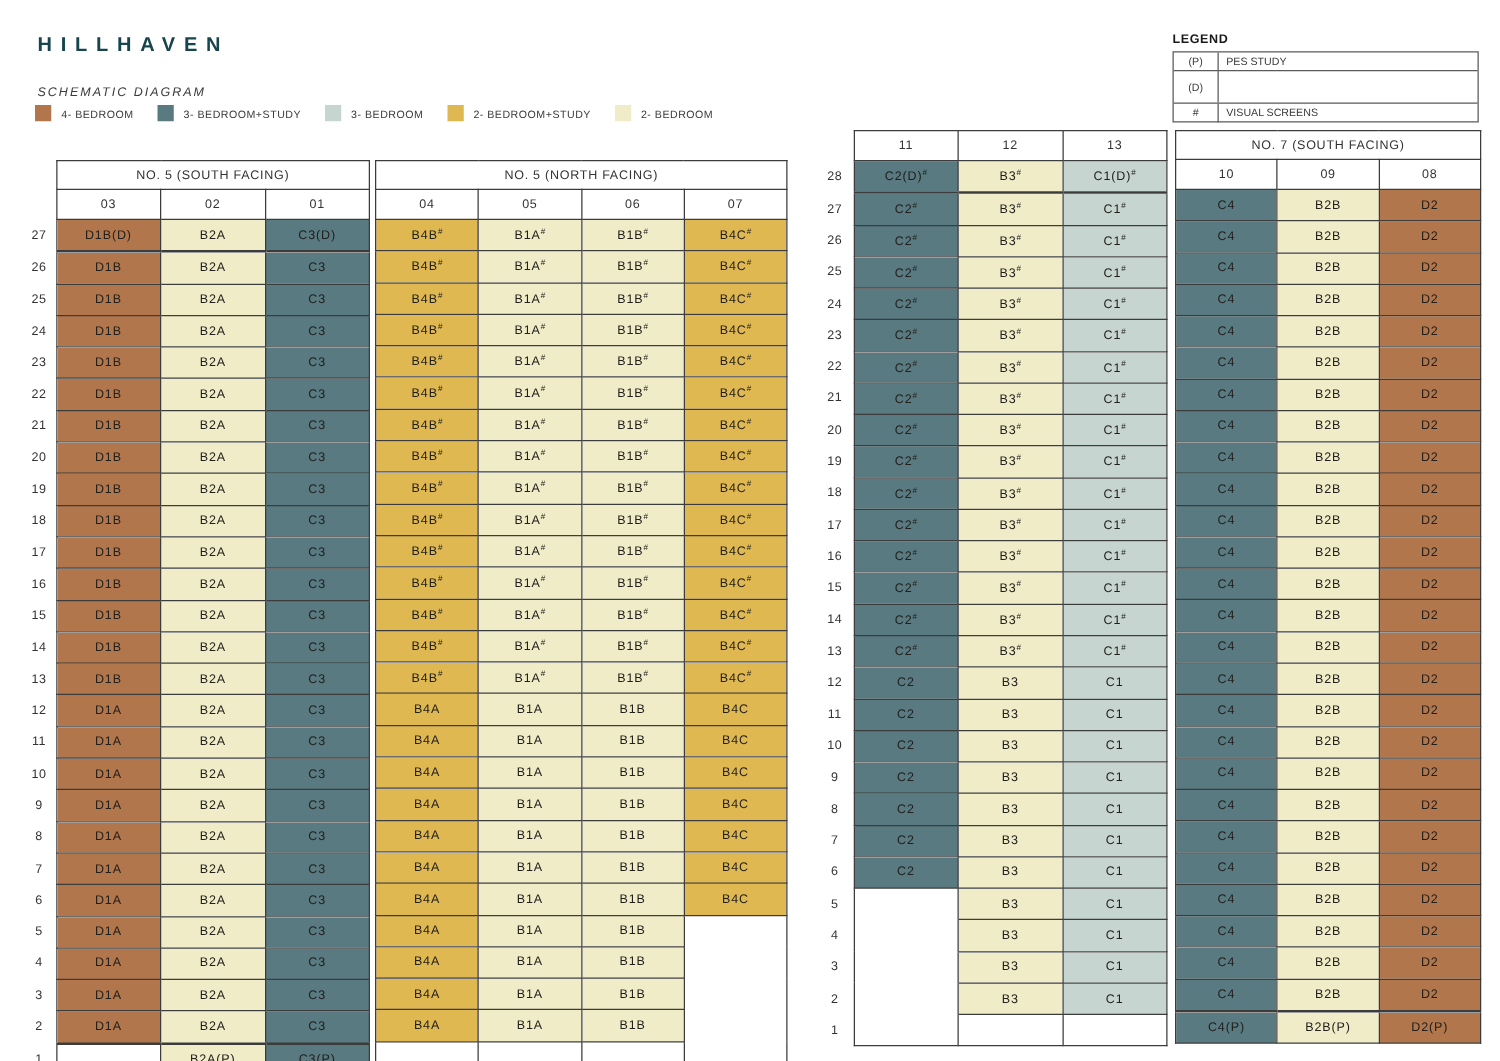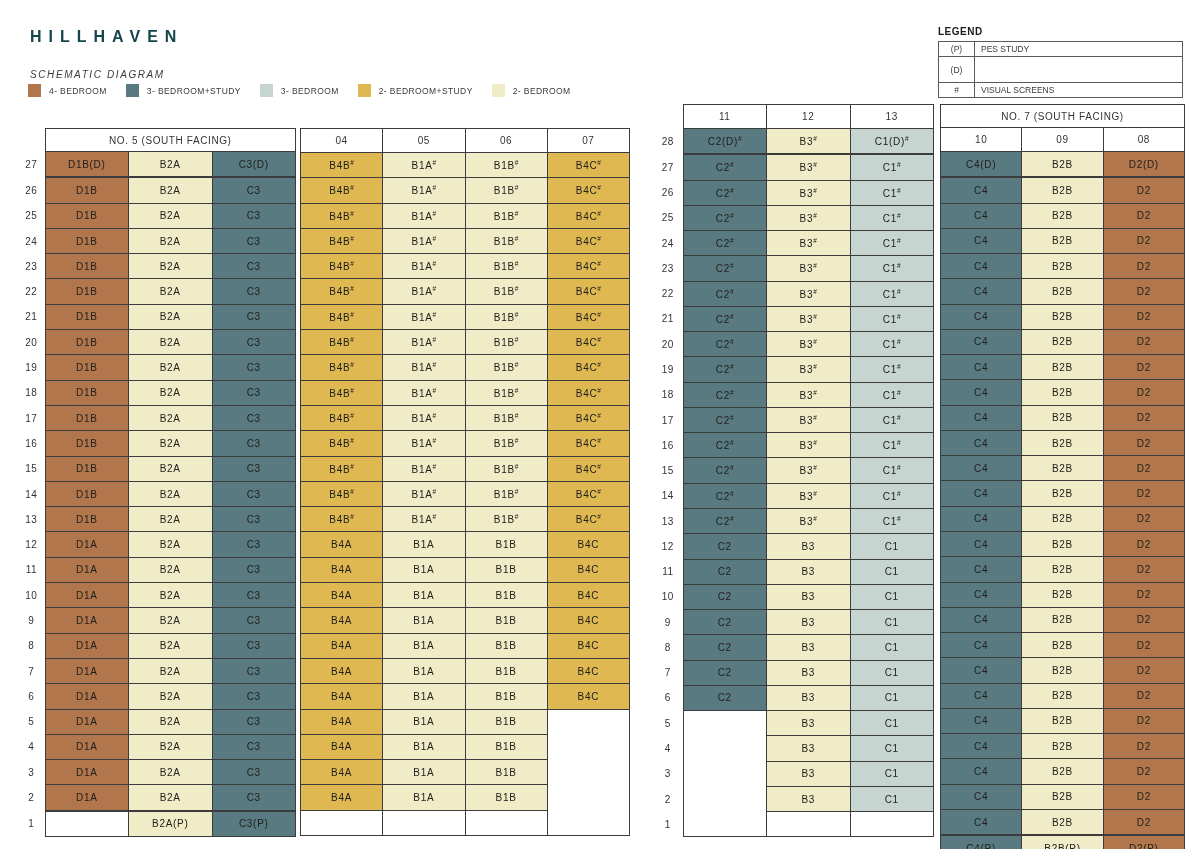--- a/index.html
+++ b/index.html
@@ -95,20 +95,26 @@
           <col style="width: 27px;">
           <col>
           <col>
           <col>
         </colgroup>
         <thead>
           <tr class="title-row">
             <th class="floornum"></th>
             <th colspan="3">NO. 5 (SOUTH FACING)</th>
           </tr>
+          <tr class="stack-row">
+            <th class="floornum"></th>
+            <th>03</th>
+            <th>02</th>
+            <th>01</th>
+          </tr>
         </thead>
         <tbody>
           <tr class="sep-below">
             <td class="floornum">27</td>
             <td class="unit" style="background: rgb(178, 118, 76);">D1B(D)</td>
             <td class="unit" style="background: rgb(241, 236, 200);">B2A</td>
             <td class="unit" style="background: rgb(89, 122, 128);">C3(D)</td>
           </tr>
           <tr>
             <td class="floornum">26</td>
@@ -271,20 +277,23 @@
     </div>
   <div class="tgroup g12" style="left:300px;top:128px;">
       <table class="schem" style="width: 330px;">
         <colgroup>
           <col>
           <col>
           <col>
           <col>
         </colgroup>
         <thead>
+          <tr class="title-row">
+            <th colspan="4">NO. 5 (NORTH FACING)</th>
+          </tr>
           <tr class="stack-row">
             <th>04</th>
             <th>05</th>
             <th>06</th>
             <th>07</th>
           </tr>
         </thead>
         <tbody>
           <tr>
             <td class="unit" style="background: rgb(224, 184, 81);">B4B<sup>#</sup></td>
@@ -650,25 +659,20 @@
           <tr class="title-row">
             <th colspan="3">NO. 7 (SOUTH FACING)</th>
           </tr>
           <tr class="stack-row">
             <th>10</th>
             <th>09</th>
             <th>08</th>
           </tr>
         </thead>
         <tbody>
-          <tr class="sep-below">
-            <td class="unit" style="background: rgb(89, 122, 128);">C4(D)</td>
-            <td class="unit" style="background: rgb(241, 236, 200);">B2B</td>
-            <td class="unit" style="background: rgb(178, 118, 76);">D2(D)</td>
-          </tr>
           <tr>
             <td class="unit" style="background: rgb(89, 122, 128);">C4</td>
             <td class="unit" style="background: rgb(241, 236, 200);">B2B</td>
             <td class="unit" style="background: rgb(178, 118, 76);">D2</td>
           </tr>
           <tr>
             <td class="unit" style="background: rgb(89, 122, 128);">C4</td>
             <td class="unit" style="background: rgb(241, 236, 200);">B2B</td>
             <td class="unit" style="background: rgb(178, 118, 76);">D2</td>
           </tr>

